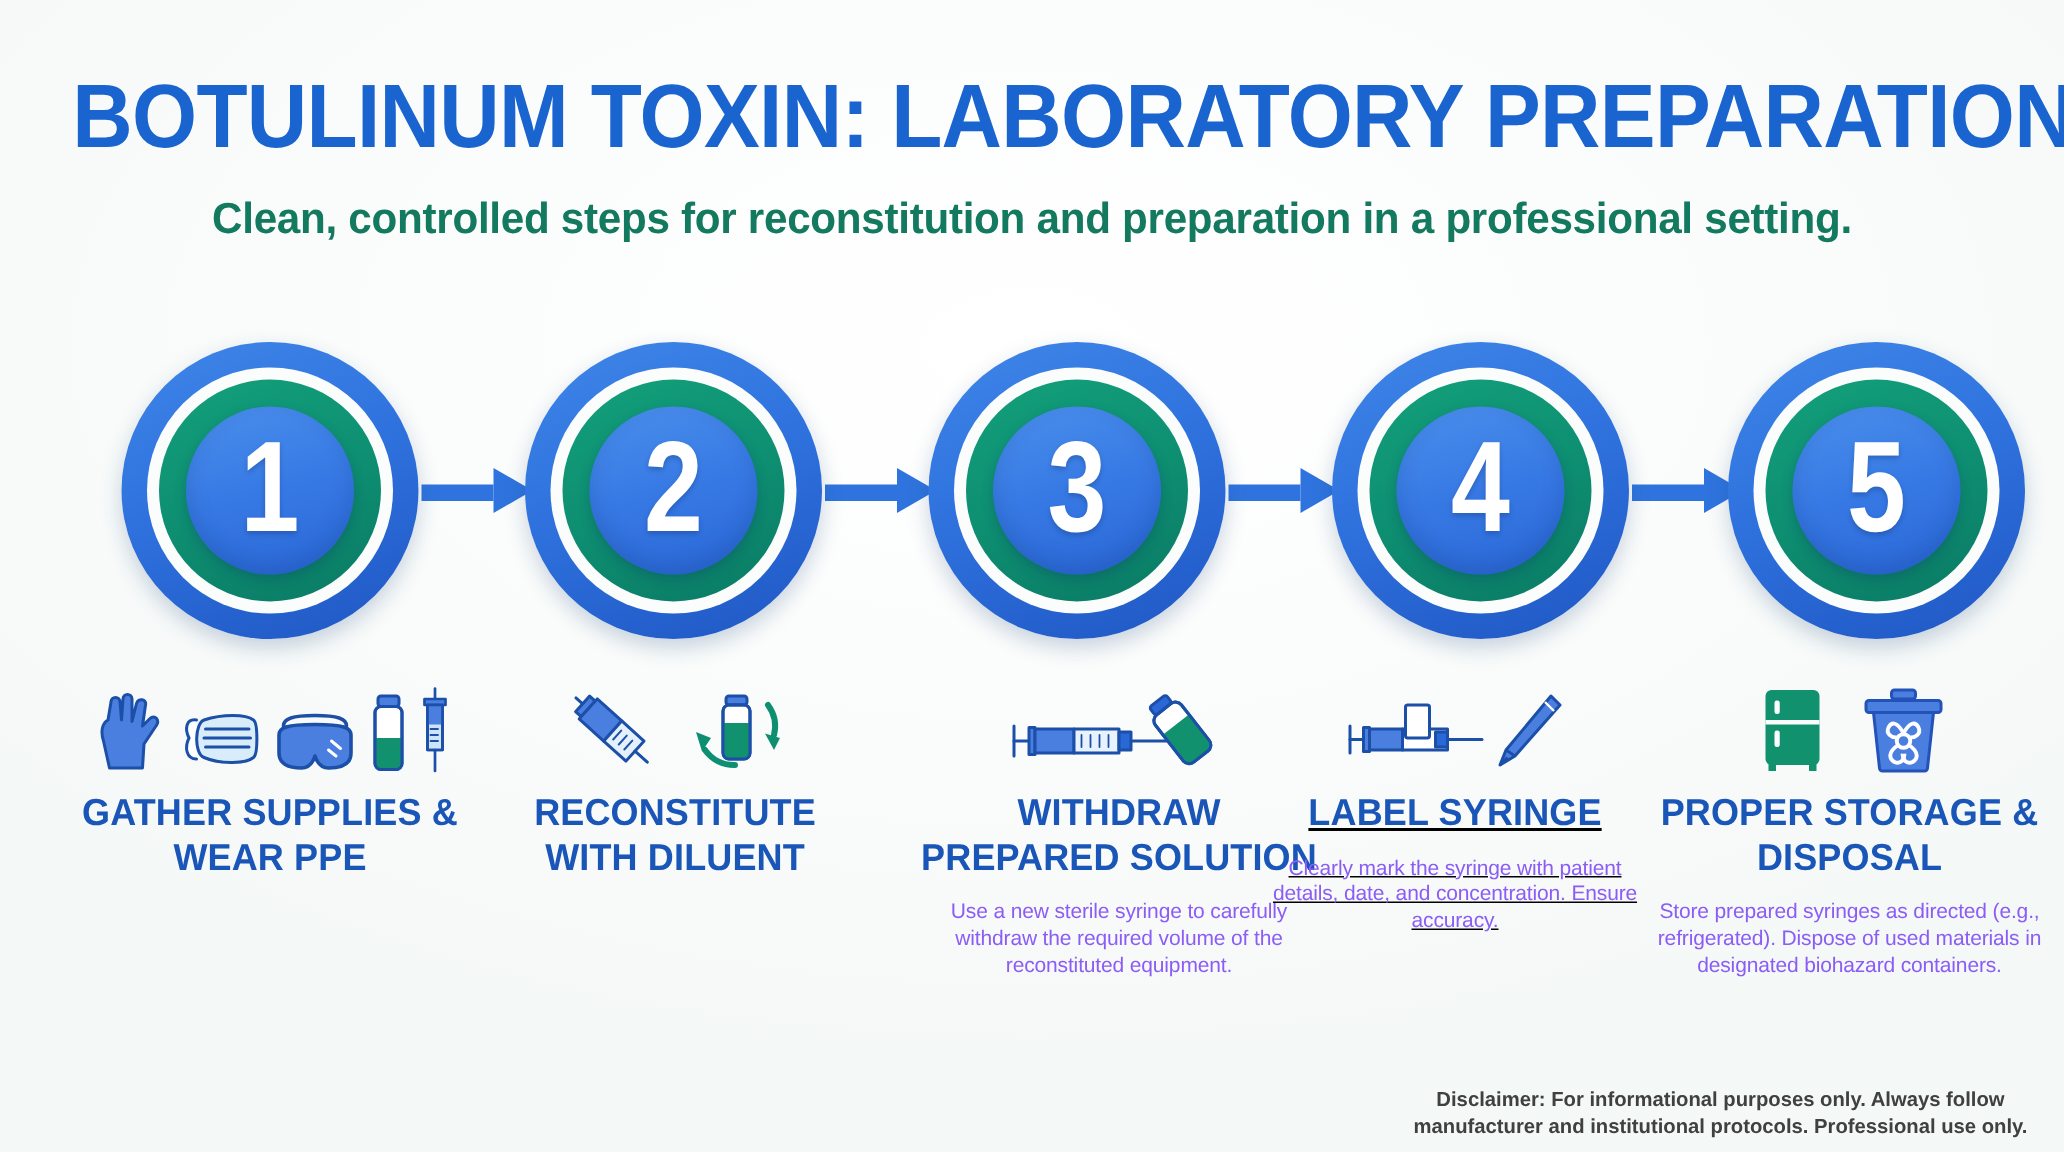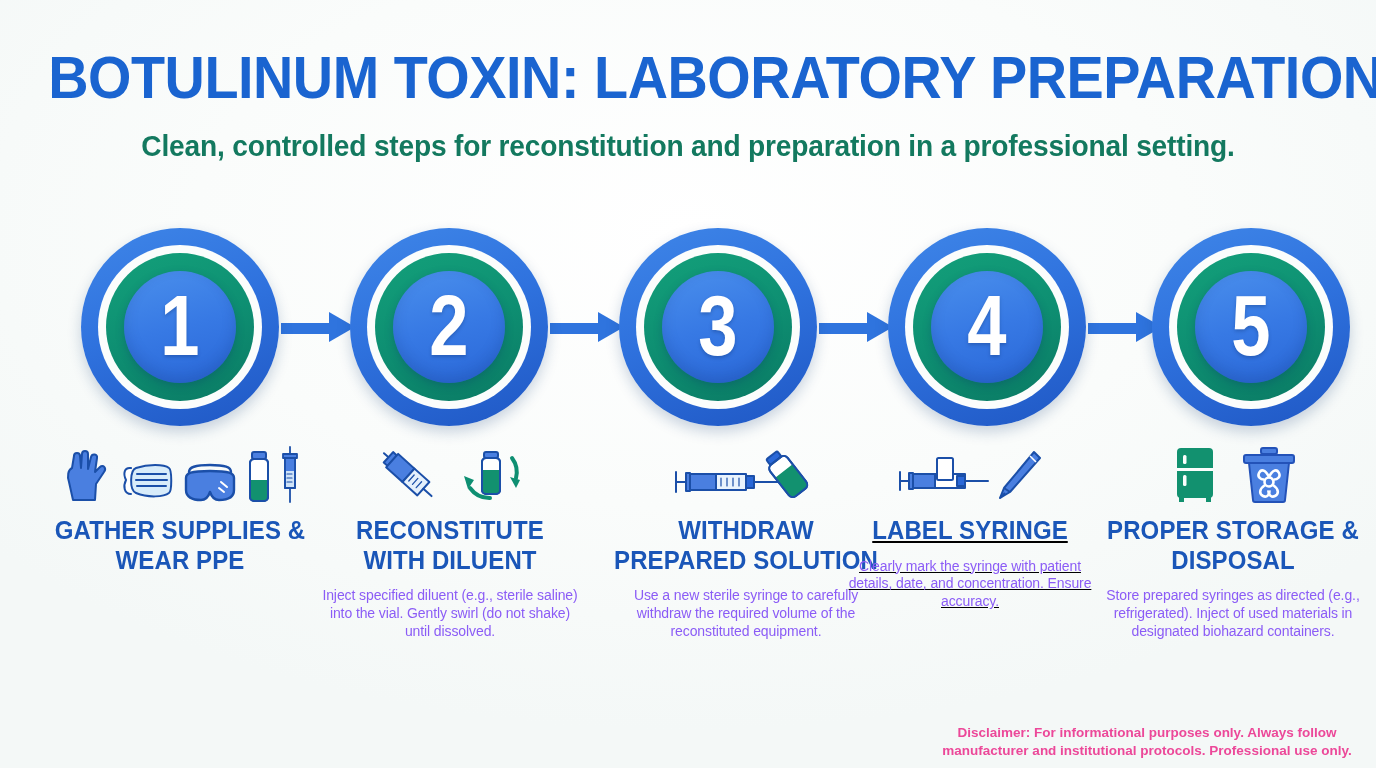--- a/index.html
+++ b/index.html
@@ -91,21 +91,21 @@
   .arrow .head {
     position:absolute; right:0; top:-8px;
     width:0; height:0;
     border-top:15px solid transparent;
     border-bottom:15px solid transparent;
     border-left:26px solid #2f74de;
   }
 
   
   #cols { position:absolute; top:438px; left:0; right:0; height:300px; }
-  .col { position:absolute; top:4px; text-align:center; }
+  .col { position:absolute; top:16px; text-align:center; }
   .icons {
     height:62px;
     display:flex; align-items:flex-end; justify-content:center;
     gap:7px;
   }
   .head-txt {
     margin-top:12px;
     font-family:"Liberation Sans Narrow","Liberation Sans",sans-serif;
     font-size:25px;
     font-weight:bold;
@@ -123,21 +123,21 @@
   }
 
   
   #disclaimer {
     position:absolute;
     right:14px; bottom:8px;
     width:430px;
     text-align:center;
     font-size:13.5px;
     font-weight:600;
-    color:#ec4899;
+    color:#404040;
     line-height:1.35;
   }
 </style>
 </head>
 <body>
 
 <div id="header">
   <div id="title">BOTULINUM TOXIN: LABORATORY PREPARATION GUIDE</div>
   <div id="subtitle">Clean, controlled steps for reconstitution and preparation in a professional setting.</div>
 </div>
@@ -281,21 +281,20 @@
         <path d="M10 32 L20 36 L14 45 Z" fill="#0e8f72"></path>
         <g stroke="#1b4fa8" stroke-width="2" stroke-linejoin="round">
           <rect x="30" y="8" width="14" height="6" rx="2" fill="#4a7fe0"></rect>
           <rect x="28" y="14" width="18" height="36" rx="4" fill="#ffffff"></rect>
           <path d="M28 26 H46 V46 a4 4 0 0 1 -4 4 H32 a4 4 0 0 1 -4 -4 Z" fill="#12916f" stroke="none"></path>
           <rect x="28" y="14" width="18" height="36" rx="4" fill="none"></rect>
         </g>
       </svg>
     </div>
     <div class="head-txt">RECONSTITUTE WITH DILUENT</div>
-    <div class="body-txt">Inject specified diluent (e.g., sterile saline) into the vial. Gently swirl (do not shake) until dissolved.</div>
   </div>
 
   <div class="col" style="left:572px; width:276px;margin-left:36px;">
     <div class="icons" style="gap:0px;">
 
       <svg width="108" height="52" viewBox="0 0 108 52">
         <g stroke="#1b4fa8" stroke-width="2" stroke-linejoin="round" stroke-linecap="round">
           <line x1="4" y1="20" x2="4" y2="40"></line>
           <line x1="4" y1="30" x2="14" y2="30"></line>
           <rect x="14" y="21" width="4" height="18" fill="#4a7fe0"></rect>
@@ -372,17 +371,17 @@
         <g fill="none" stroke="#ffffff" stroke-width="2.6">
           <circle cx="28" cy="36" r="4.5"></circle>
           <path d="M28 31 C24 23 20 23 18 27 C16 31 20 34 23.5 33.5"></path>
           <path d="M28 31 C32 23 36 23 38 27 C40 31 36 34 32.5 33.5"></path>
           <path d="M24 39 C18 43 18 48 22 50 C26 52 29 48 28.5 44.5"></path>
           <path d="M32 39 C38 43 38 48 34 50 C30 52 27 48 27.5 44.5"></path>
         </g>
       </svg>
     </div>
     <div class="head-txt">PROPER STORAGE &amp; DISPOSAL</div>
-    <div class="body-txt">Store prepared syringes as directed (e.g., refrigerated). Inject of used materials in designated biohazard containers.</div>
+    <div class="body-txt">Store prepared syringes as directed (e.g., refrigerated). Dispose of used materials in designated biohazard containers.</div>
   </div>
 </div>
 
 <div id="disclaimer">Disclaimer: For informational purposes only. Always follow manufacturer and institutional protocols. Professional use only.</div>
 
 </body></html>

